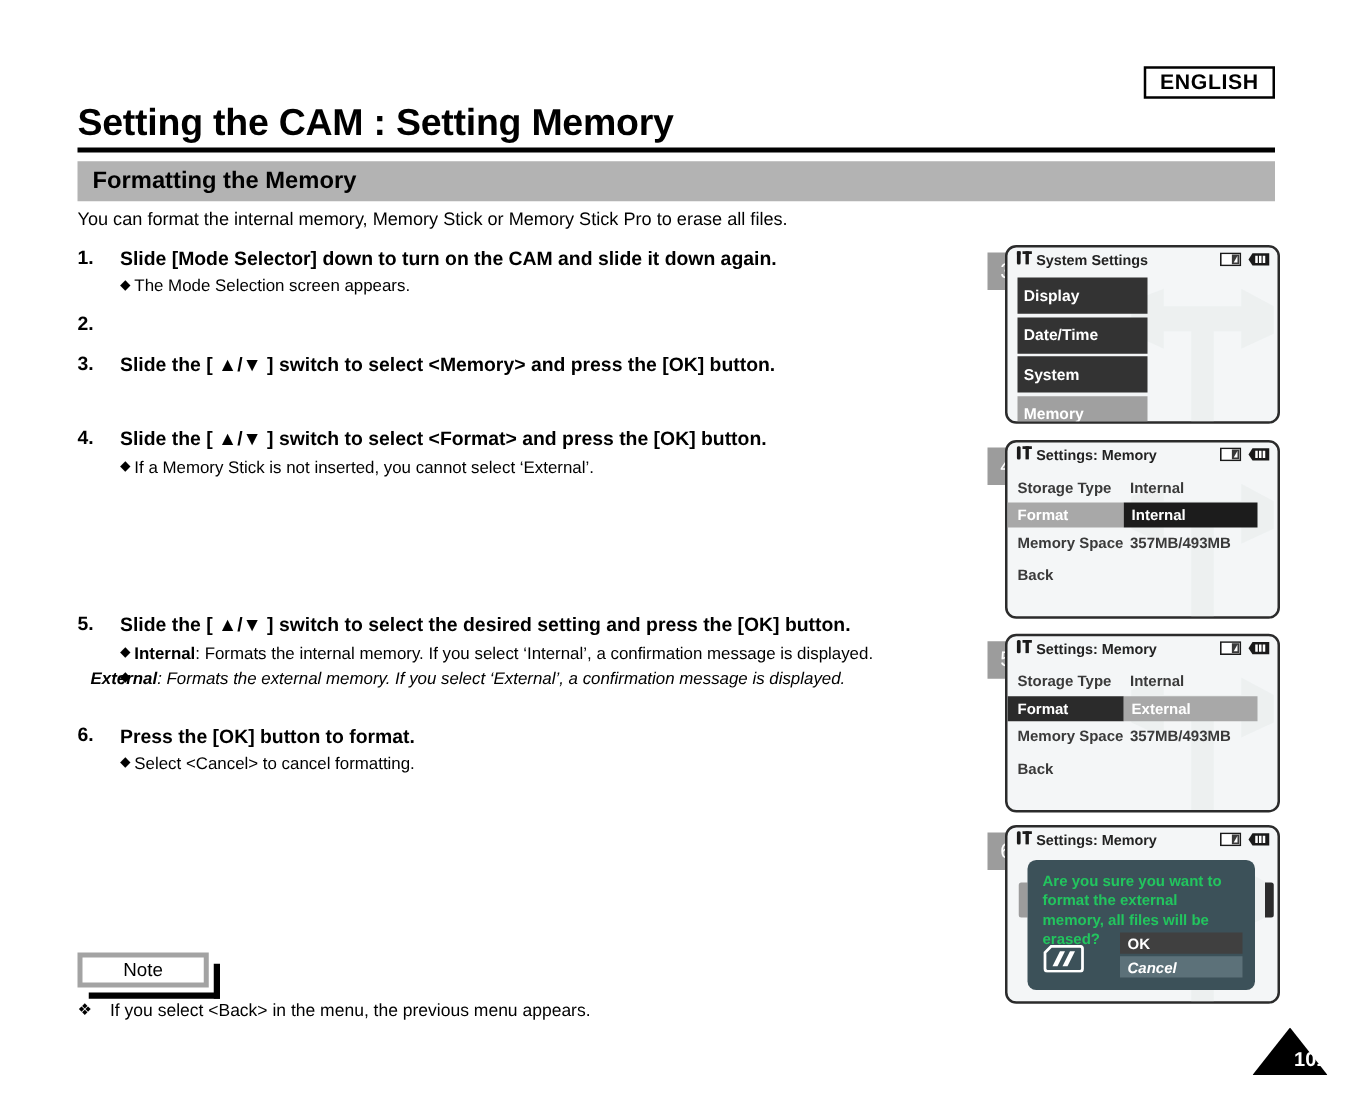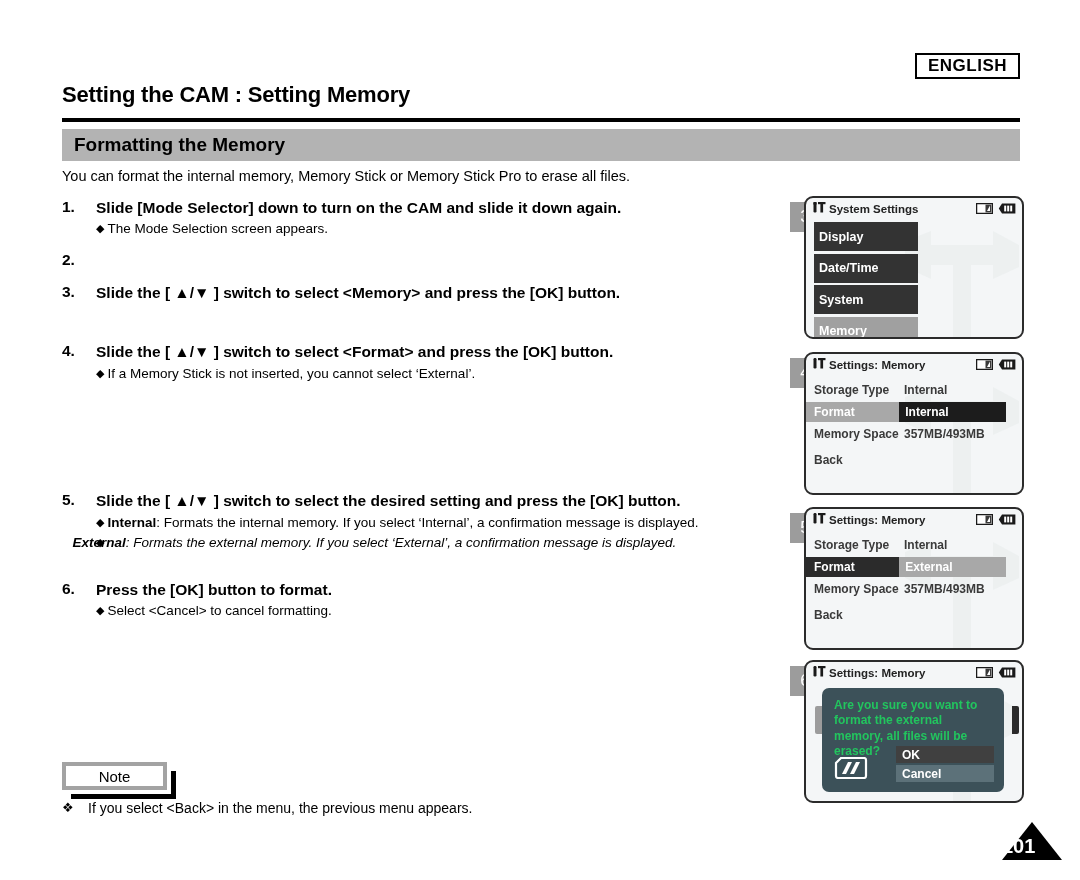--- a/index.html
+++ b/index.html
@@ -16,21 +16,21 @@
   .english-badge {
     position: absolute; left: 915px; top: 53px;
     width: 105px; height: 26px;
     border: 2px solid #000;
     background: #fff;
     display: flex; align-items: center; justify-content: center;
     font-size: 17px; font-weight: bold; letter-spacing: .5px;
   }
   .page-title {
     position: absolute; left: 62px; top: 82px;
-    font-size: 22px; font-weight: bold; letter-spacing: -0.2px;
+    font-size: 30px; font-weight: bold; letter-spacing: -0.2px;
   }
   .title-rule {
     position: absolute; left: 62px; top: 118px;
     width: 958px; height: 4px; background: #000;
   }
   .section-bar {
     position: absolute; left: 62px; top: 129px;
     width: 958px; height: 32px;
     background: #b3b3b3;
     display: flex; align-items: center;
@@ -94,22 +94,22 @@
     position: absolute; left: 1002px; top: 822px;
     width: 60px; height: 38px;
   }
   .page-no .tri {
     position: absolute; inset: 0;
     background: #000;
     clip-path: polygon(50% 0%, 100% 100%, 0% 100%);
   }
   .page-no .pno {
     position: absolute; left: 0; right: 0; bottom: 2px;
-    text-align: left; color: #fff;
-    font-size: 20px; font-weight: bold;
+    text-align: right; color: #fff;
+    font-size: 16px; font-weight: bold;
   }
 
   
   .panel { position: absolute; }
   .pnum-badge {
     position: absolute; left: 0; top: 6px;
     width: 30px; height: 30px; background: #9c9c9c;
     color: #fff; font-size: 17px;
     display: flex; align-items: center; justify-content: center;
   }
@@ -188,21 +188,21 @@
   }
   .ms-icon { flex: none; margin-bottom: 1px; }
   .dlg-btns { margin-left: auto; width: 98px; }
   .dlg-btn {
     height: 17px; padding-left: 6px;
     font-size: 12px; font-weight: bold;
     display: flex; align-items: center;
     color: #ffffff; margin-bottom: 2px;
   }
   .dlg-btn.ok { background: #404040; }
-  .dlg-btn.cancel { background: #5c7179; }
+  .dlg-btn.cancel { background: #5c7179; font-style: italic; }
   .dlg-tab-l, .dlg-tab-r {
     position: absolute; top: 44px; width: 7px; height: 28px;
     background: #9c9c9c;
   }
   .dlg-tab-l { left: 9px; border-radius: 2px 0 0 2px; }
   .dlg-tab-r { right: 3px; background: #2b2b2b; border-radius: 0 2px 2px 0; }
 </style>
 </head>
 <body>
 

